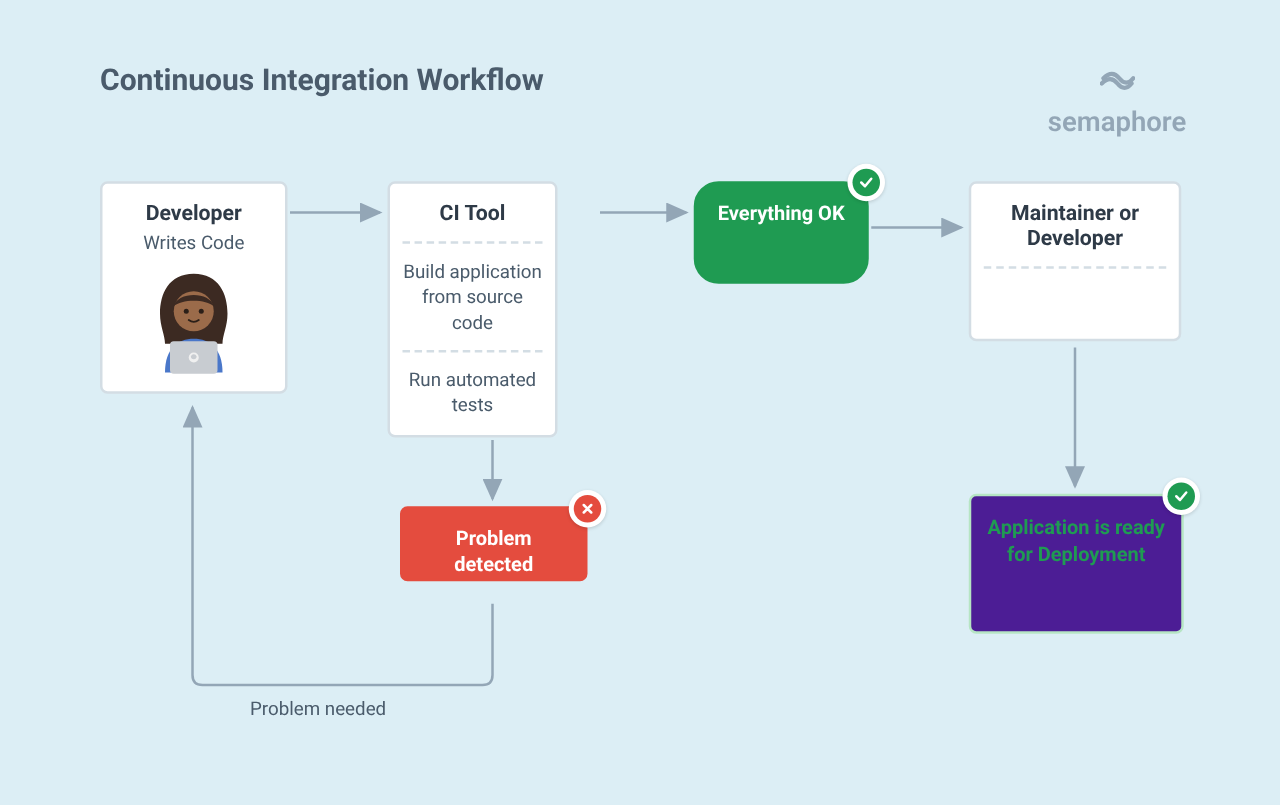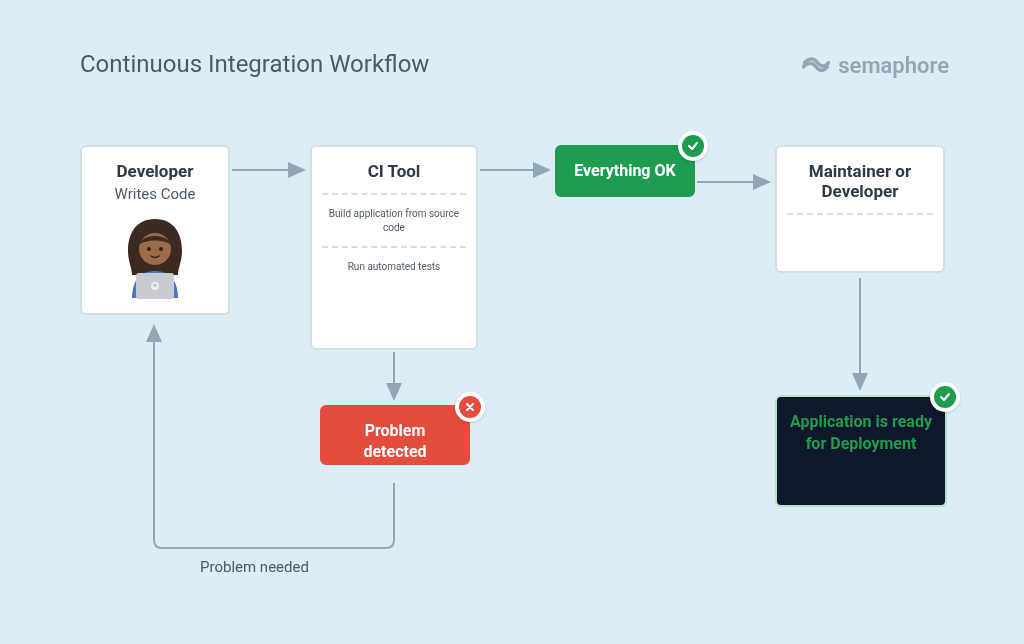--- a/index.html
+++ b/index.html
@@ -9,33 +9,34 @@
       width: 1024px;
       height: 644px;
       position: relative;
       overflow: hidden;
     }
     .title {
       position: absolute;
       top: 50px;
       left: 80px;
       font-size: 24px;
-      font-weight: 400;
+      font-weight: 700;
       color: #4a5b6b;
     }
     .brand {
       position: absolute;
       top: 50px;
       right: 75px;
       display: flex;
-      align-items: flex-end;
+      align-items: center;
       gap: 8px;
       color: #93a6b6;
       font-size: 22px;
       font-weight: 600;
+      flex-direction: column;
     }
     .brand-icon {
       width: 28px;
       height: 28px;
     }
     .node {
       position: absolute;
       background: #fff;
       border: 2px solid #d3dde4;
       border-radius: 6px;
@@ -51,41 +52,41 @@
     .node-sub {
       color: #4a5b6b;
       font-size: 15px;
     }
     .dashed-sep {
       border-top: 2px dashed #d3dde4;
       margin: 12px 0;
     }
     .block-text {
       color: #4a5b6b;
-      font-size: 10px;
+      font-size: 15px;
       line-height: 1.35;
     }
     
     #dev { top: 145px; left: 80px; width: 150px; height: 170px; }
     #dev .avatar { margin-top: 10px; }
     
-    #ci { top: 145px; left: 310px; width: 168px; height: 205px; }
-    
-    #ok { top: 145px; left: 555px; width: 140px; height: 52px;
-          background: #1f9b52; border-color: #1f9b52; color: #fff; }
+    #ci { top: 145px; left: 310px; width: 136px; height: 205px; }
+    
+    #ok { top: 145px; left: 555px; width: 140px; height: 82px;
+          background: #1f9b52; border-color: #1f9b52; color: #fff; border-radius: 20px; }
     #ok .status-text { font-weight: 700; font-size: 16px; line-height: 1.3; }
     
     #maint { top: 145px; left: 775px; width: 170px; height: 128px; }
     
     #prob { top: 405px; left: 320px; width: 150px; height: 60px;
             background: #e44c3e; border-color: #e44c3e; color: #fff; }
     #prob .status-text { font-weight: 700; font-size: 16px; line-height: 1.3; }
     
     #ready { top: 395px; left: 775px; width: 172px; height: 112px;
-             background: #0f172a; border-color: #b6e5c4; }
+             background: #4c1d95; border-color: #b6e5c4; }
     #ready .status-text { font-weight: 700; color: #1f9b52; font-size: 16px; line-height: 1.4; }
     
     .badge {
       position: absolute;
       width: 30px; height: 30px;
       background: #fff;
       border-radius: 50%;
       display: flex; align-items: center; justify-content: center;
       box-shadow: 0 1px 3px rgba(0,0,0,.15);
     }

